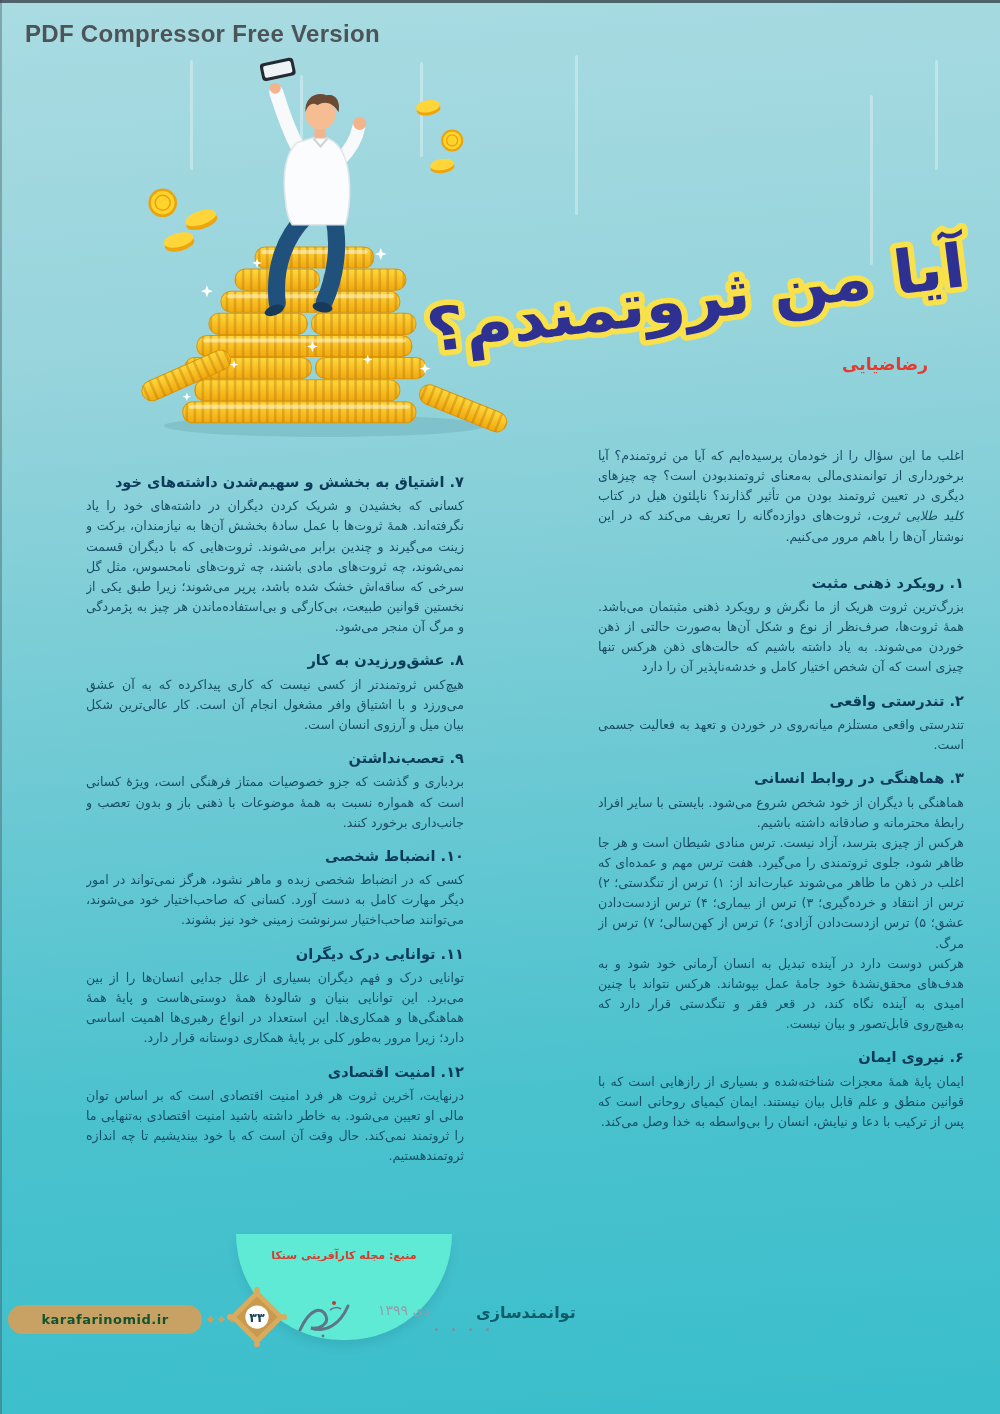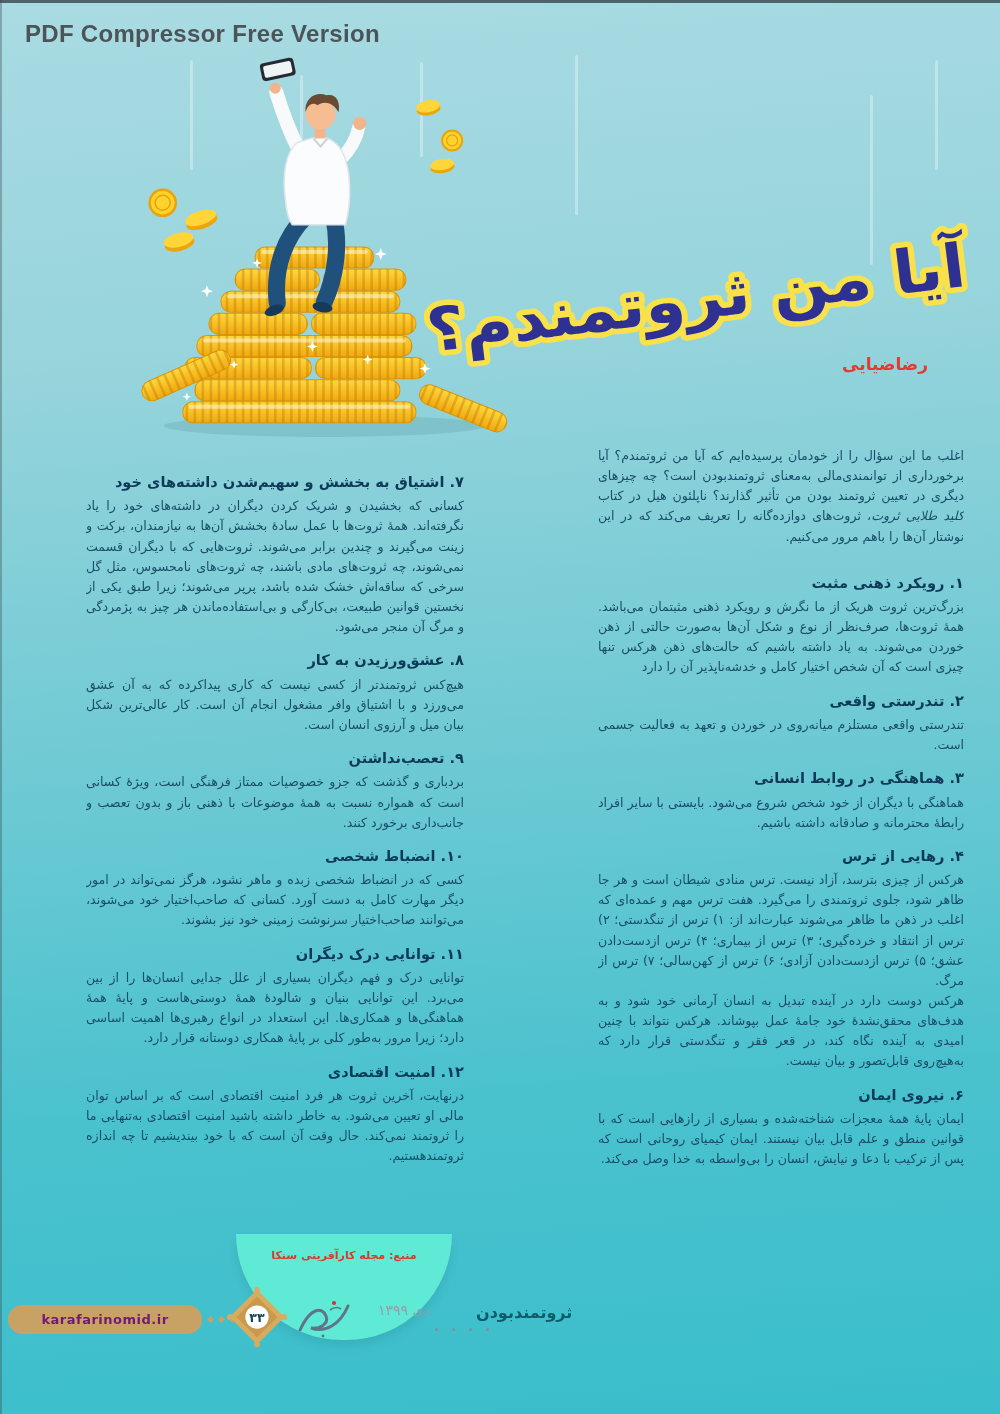--- a/index.html
+++ b/index.html
@@ -41,21 +41,21 @@
     position:absolute;left:236px;top:1234px;width:216px;height:106px;
     background:#5eead4;border-radius:0 0 112px 112px;
     text-align:center;direction:rtl;
     box-shadow:0 6px 10px rgba(0,80,90,.12);
   }
   .source-badge span{display:inline-block;margin-top:15px;color:#d93a2b;font-weight:bold;font-size:11px;}
   .footer{position:absolute;left:0;top:1296px;width:1000px;height:52px;}
   .site-pill{
     position:absolute;left:8px;top:9px;width:194px;height:29px;
     background:#c8a264;border-radius:15px;
-    color:#701a75;font-weight:bold;font-size:13px;letter-spacing:.5px;
+    color:#14532d;font-weight:bold;font-size:13px;letter-spacing:.5px;
     text-align:center;line-height:29px;
     font-family:"DejaVu Sans",sans-serif;
   }
   .chain{position:absolute;left:206px;top:18px;width:34px;height:10px;}
   .ornament{position:absolute;left:226px;top:-10px;width:62px;height:62px;}
   .ornament text{font-family:"DejaVu Sans",sans-serif;}
   .calligraphy{position:absolute;left:296px;top:2px;width:58px;height:42px;}
   .footer-date{position:absolute;left:378px;top:6px;direction:rtl;color:#8fa0ab;font-size:14px;}
   .footer-dots{position:absolute;left:428px;top:20px;}
   .footer-dots i{display:inline-block;width:3px;height:3px;border-radius:50%;background:#7d909c;margin:0 7px;}
@@ -207,21 +207,20 @@
   </section>
   <section>
     <h3>۲. تندرستی واقعی</h3>
     <p>تندرستی واقعی مستلزم میانه‌روی در خوردن و تعهد به فعالیت جسمی است.</p>
   </section>
   <section>
     <h3>۳. هماهنگی در روابط انسانی</h3>
     <p>هماهنگی با دیگران از خود شخص شروع می‌شود. بایستی با سایر افراد رابطهٔ محترمانه و صادقانه داشته باشیم.</p>
   </section>
   <section>
-    <h3>۴. رهایی از ترس</h3>
     <p>هرکس از چیزی بترسد، آزاد نیست. ترس منادی شیطان است و هر جا ظاهر شود، جلوی ثروتمندی را می‌گیرد. هفت ترس مهم و عمده‌ای که اغلب در ذهن ما ظاهر می‌شوند عبارت‌اند از: ۱) ترس از تنگدستی؛ ۲) ترس از انتقاد و خرده‌گیری؛ ۳) ترس از بیماری؛ ۴) ترس ازدست‌دادن عشق؛ ۵) ترس ازدست‌دادن آزادی؛ ۶) ترس از کهن‌سالی؛ ۷) ترس از مرگ.</p>
   </section>
   <section>
     <p>هرکس دوست دارد در آینده تبدیل به انسان آرمانی خود شود و به هدف‌های محقق‌نشدهٔ خود جامهٔ عمل بپوشاند. هرکس نتواند با چنین امیدی به آینده نگاه کند، در قعر فقر و تنگدستی قرار دارد که به‌هیچ‌روی قابل‌تصور و بیان نیست.</p>
   </section>
   <section>
     <h3>۶. نیروی ایمان</h3>
     <p>ایمان پایهٔ همهٔ معجزات شناخته‌شده و بسیاری از رازهایی است که با قوانین منطق و علم قابل بیان نیستند. ایمان کیمیای روحانی است که پس از ترکیب با دعا و نیایش، انسان را بی‌واسطه به خدا وصل می‌کند.</p>
   </section>
 </div>
@@ -283,14 +282,14 @@
 
   <svg class="calligraphy" viewBox="0 0 58 42">
     <path d="M4 32 C 14 10, 26 8, 30 18 C 33 26, 24 31, 15 30 C 29 35, 44 27, 52 8" stroke="#5f7585" stroke-width="3" fill="none" stroke-linecap="round"></path>
     <path d="M34 12 C 38 9, 42 9, 45 11" stroke="#5f7585" stroke-width="1.6" fill="none"></path>
     <circle cx="38" cy="5" r="2" fill="#c0392b"></circle>
     <circle cx="27" cy="38" r="1.4" fill="#5f7585"></circle>
   </svg>
 
   <div class="footer-date">دی ۱۳۹۹</div>
   <div class="footer-dots"><i></i><i></i><i></i><i></i></div>
-  <div class="footer-label">ثروتمندبودن</div>
+  <div class="footer-label">توانمندسازی</div>
 </div>
 
 </body></html>

